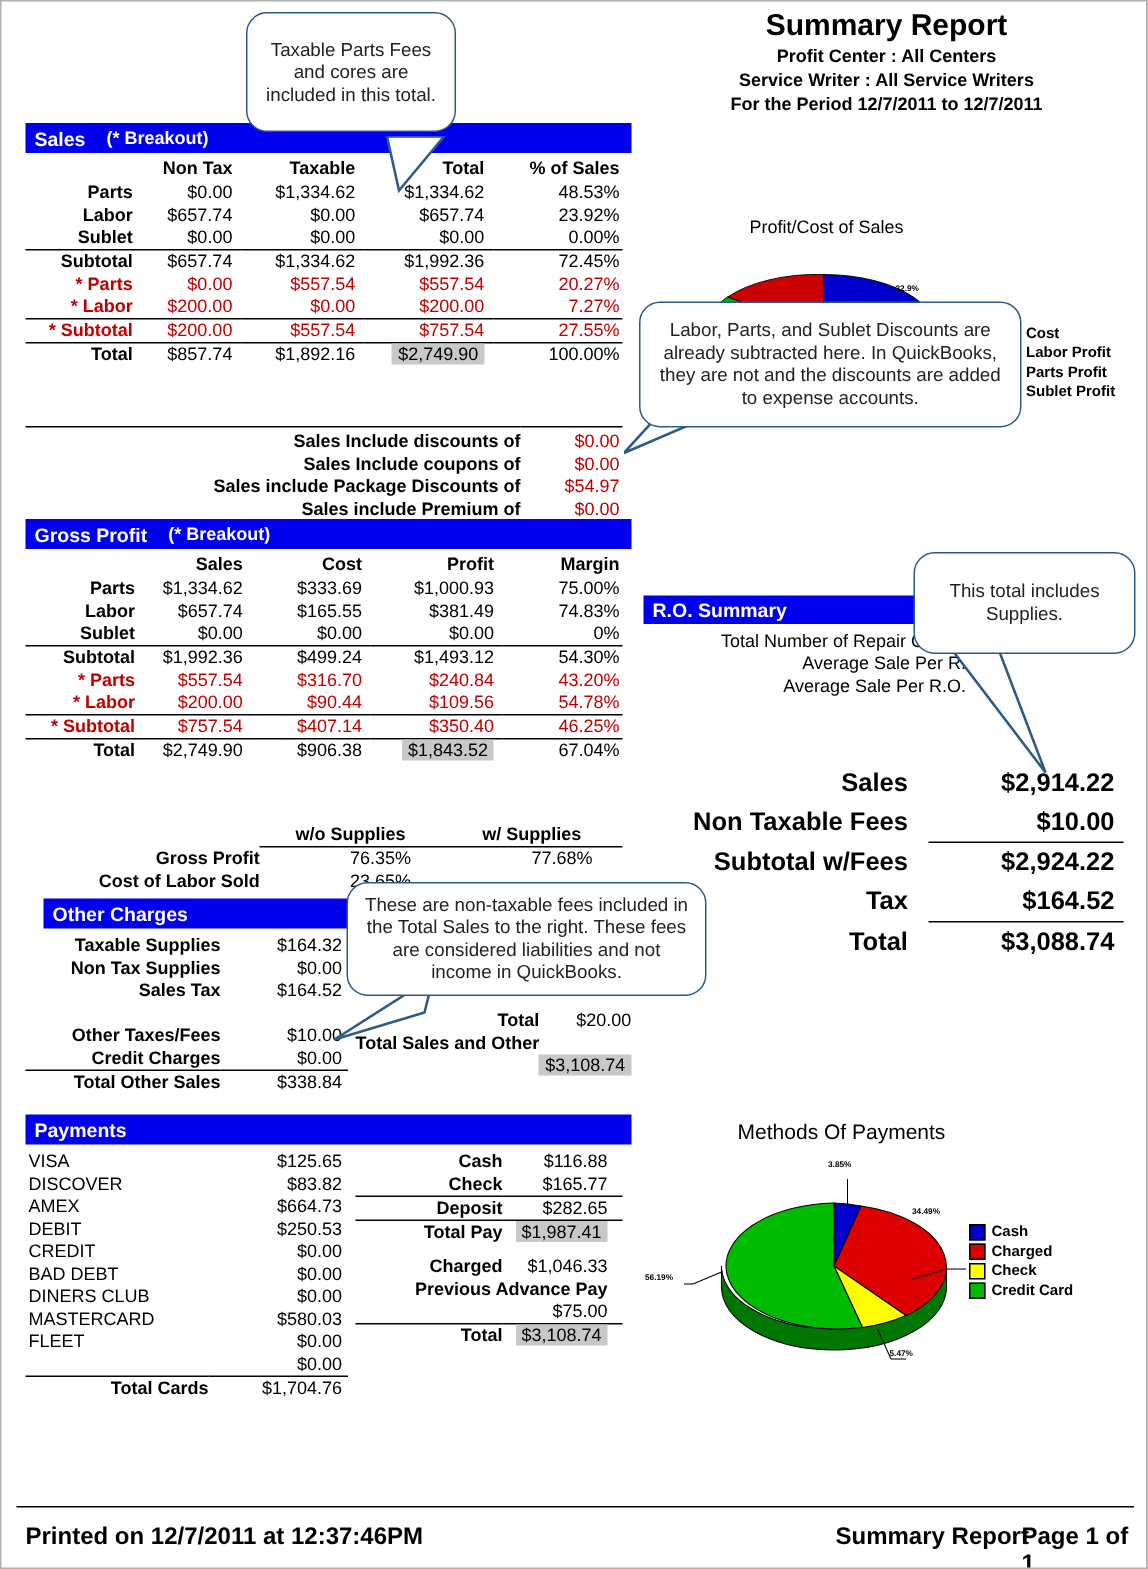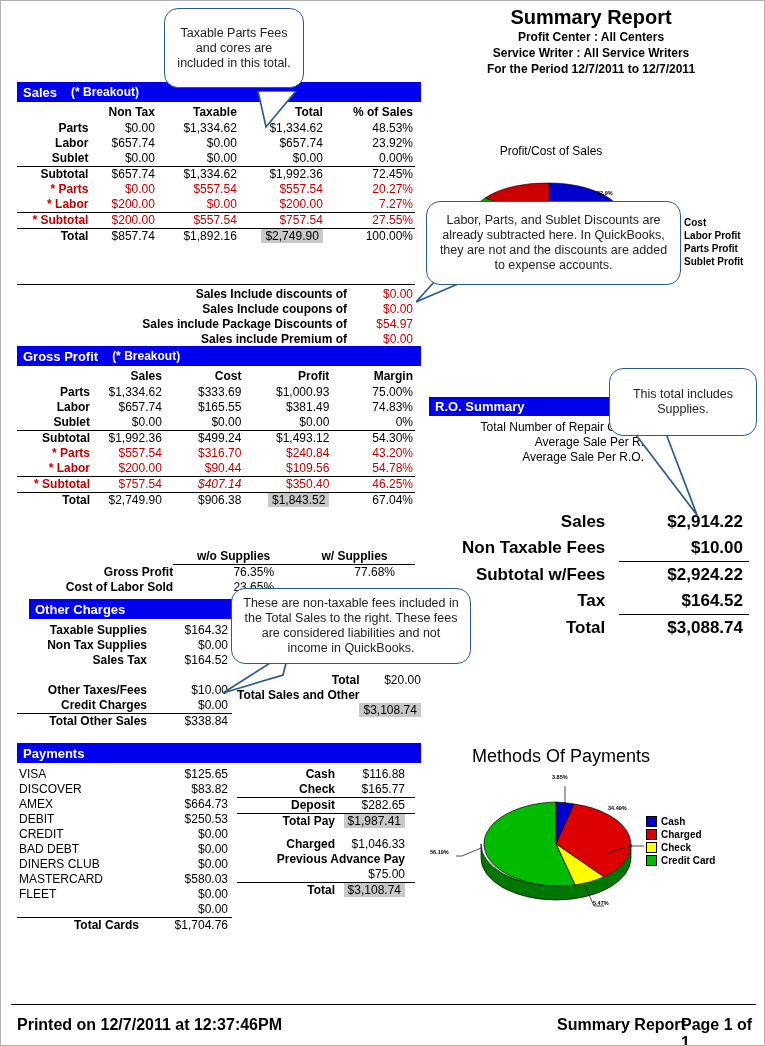--- a/index.html
+++ b/index.html
@@ -197,21 +197,21 @@
         <tr>
           <td class="lbl red">* Labor</td>
           <td class="num red" style="padding-right: 6px;">$200.00</td>
           <td class="num red" style="padding-right: 6px;">$90.44</td>
           <td class="num red" style="padding-right: 6px;">$109.56</td>
           <td class="num red" style="padding-right: 2px;">54.78%</td>
         </tr>
         <tr class="topline">
           <td class="lbl red">* Subtotal</td>
           <td class="num red" style="padding-right: 6px;">$757.54</td>
-          <td class="num red" style="padding-right: 6px; font-style: italic;">$407.14</td>
+          <td class="num red" style="padding-right: 6px;">$407.14</td>
           <td class="num red" style="padding-right: 6px;">$350.40</td>
           <td class="num red" style="padding-right: 2px;">46.25%</td>
         </tr>
         <tr class="topline">
           <td class="lbl">Total</td>
           <td class="num" style="padding-right: 6px;">$2,749.90</td>
           <td class="num" style="padding-right: 6px;">$906.38</td>
           <td class="num" style="padding-right: 6px;"><span class="hl" style="padding: 0px 4px;">$1,843.52</span></td>
           <td class="num" style="padding-right: 2px;">67.04%</td>
         </tr>
@@ -459,21 +459,21 @@
           <span>Parts Profit</span>
         </div>
         <div class="legend-row">
           <span class="legend-sw" style="background: rgb(0, 170, 0);"></span>
           <span>Sublet Profit</span>
         </div>
       </div>
   </div>
 
   <div class="abs" style="left:440px;top:745px;width:240px;">
-    <div class="chart-title" style="font-size:18px;">Methods Of Payments</div>
+    <div class="chart-title" style="font-size:14px;">Methods Of Payments</div>
   </div>
   <div class="abs" style="left:455px;top:775px;width:220px;height:140px;">
     <svg width="220" height="140" viewBox="0 0 220 140">
 
       <path d="M25 68 A75 42 0 0 0 175 68 L175 82 A75 42 0 0 1 25 82 Z" fill="#007700" stroke="#000" stroke-width="0.7"></path>
 
       <path d="M100 68 L100 26 A75 42 0 0 1 118 28 Z" fill="#0000cc" stroke="#000" stroke-width="0.7"></path>
 
       <path d="M100 68 L118 28 A75 42 0 0 1 148 101 Z" fill="#dd0000" stroke="#000" stroke-width="0.7"></path>
 

